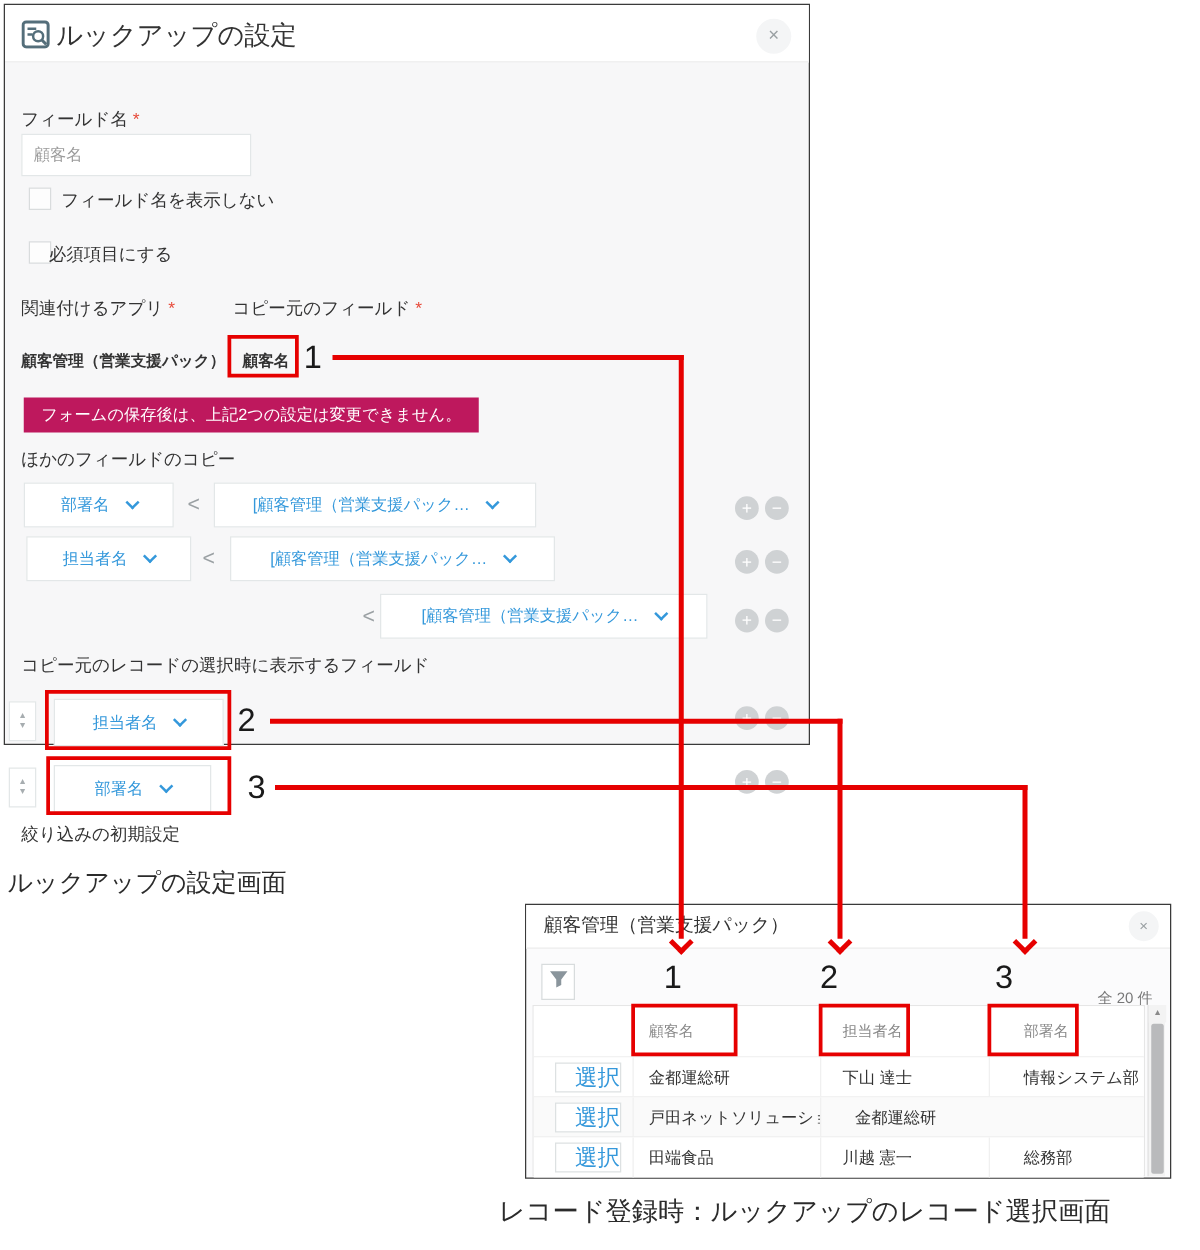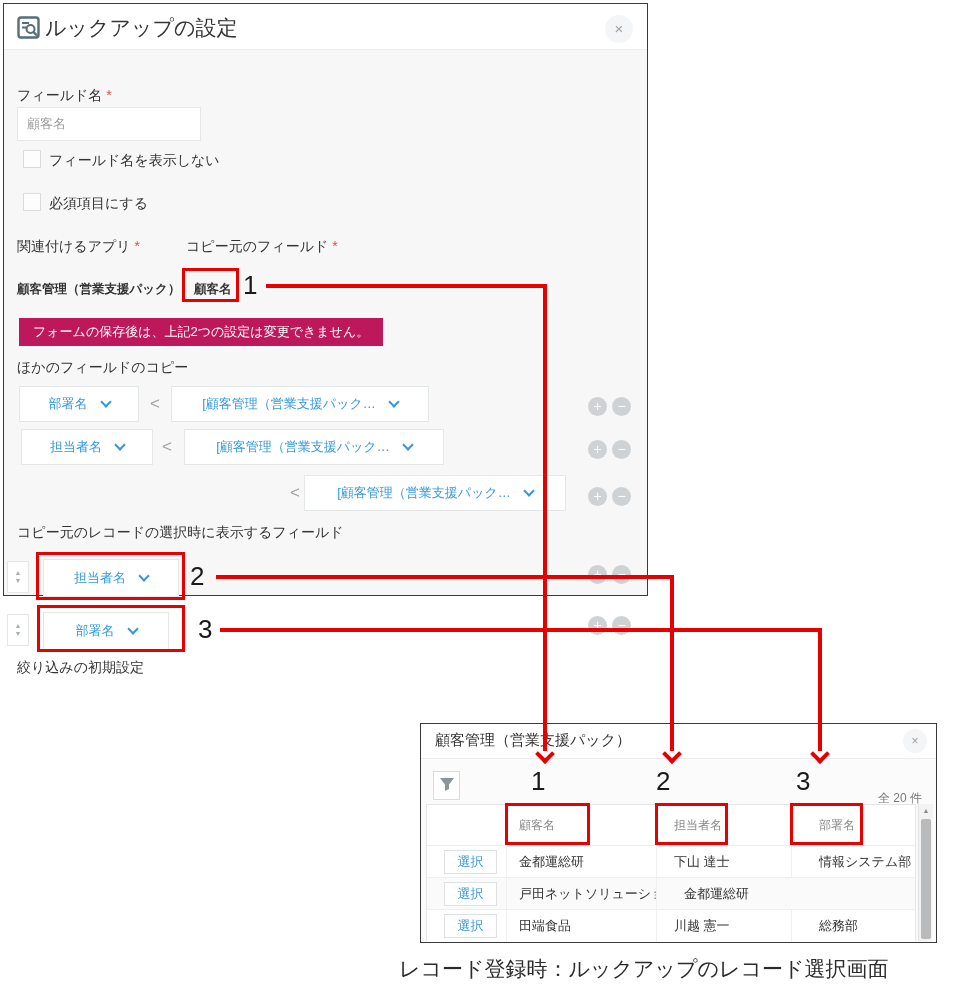--- a/index.html
+++ b/index.html
@@ -47,22 +47,22 @@
   .count{position:absolute;font-size:12px;color:#777;white-space:nowrap;}
   .rtable{position:absolute;background:#fff;border:1px solid #e6e6e6;}
   .trow{position:absolute;left:0;right:0;display:flex;border-bottom:1px solid #eeeeee;}
   .tcell{height:100%;padding-left:16px;display:flex;align-items:center;font-size:13px;color:var(--ink);
          border-right:1px solid #f0f0f0;white-space:nowrap;overflow:hidden;}
   .tcell.hd{font-size:12px;color:#888;}
   .c0{width:80px;flex:0 0 80px;padding-left:17px;}
   .c1{width:150px;flex:0 0 150px;padding-left:12px;}
   .c2{width:135px;flex:0 0 135px;padding-left:17px;}
   .c3{width:125px;flex:0 0 125px;padding-left:27px;border-right:none;}
-  .select-btn{background:#fff;border:1px solid #dde1e2;color:var(--blue);font-size:13px;
-              width:53px;height:24px;line-height:22px;text-align:center;cursor:pointer;}
+  .select-btn{background:#fff;border:1px solid #dde1e2;color:var(--blue);font-size:18px;
+              width:53px;height:24px;line-height:22px;text-align:right;cursor:pointer;}
   .scrollbar{position:absolute;width:14px;background:#f3f3f3;border-left:1px solid #e2e2e2;}
   .scroll-up{position:absolute;top:0;left:0;width:14px;height:14px;font-size:7px;color:#8a8a8a;
              text-align:center;line-height:14px;background:#f3f3f3;cursor:pointer;}
   .scroll-thumb{position:absolute;left:2px;top:15px;width:10px;bottom:2px;background:#b9babc;
                 border-radius:2px;cursor:pointer;}
   .rbox{position:absolute;border:3px solid var(--red);z-index:5;background:transparent;}
   .rline{position:absolute;background:var(--red);z-index:5;}
   .ahead{position:absolute;width:14px;height:14px;border-right:4px solid var(--red);
          border-bottom:4px solid var(--red);transform:rotate(45deg);z-index:5;}
   .num{position:absolute;font-size:26px;color:#1a1a1a;z-index:6;white-space:nowrap;}
@@ -88,21 +88,21 @@
       <span class="dlg-title" style="left:41px;top:10px;font-size:21px;">ルックアップの設定</span>
       <div class="close-btn" style="right:14px;top:11px;">×</div>
     </div>
 
     <span class="label14" style="left:13px;top:83px;"><span>フィールド名</span> <span class="req">*</span></span>
     <input class="text-input" style="left: 13px; top: 103px; width: 184px; height: 34px;" value="顧客名">
 
     <div class="checkbox" style="left:19px;top:146px;"></div>
     <span class="label14" style="left:45px;top:148px;">フィールド名を表示しない</span>
     <div class="checkbox" style="left:19px;top:189px;"></div>
-    <span class="label14" style="left:45px;top:191px;text-align:center;">必須項目にする</span>
+    <span class="label14" style="left:35px;top:191px;text-align:center;">必須項目にする</span>
 
     <span class="label14" style="left:13px;top:234px;"><span>関連付けるアプリ</span> <span class="req">*</span></span>
     <span class="label14" style="left:182px;top:234px;"><span>コピー元のフィールド</span> <span class="req">*</span></span>
     <span class="label13" style="left:13px;top:277px;font-weight:bold;font-size:12.5px;">顧客管理（営業支援パック）</span>
     <span class="label13" style="left:190px;top:277px;font-weight:bold;font-size:12.5px;">顧客名</span>
 
     <div class="warn" style="left:15px;top:314px;">フォームの保存後は、上記2つの設定は変更できません。</div>
 
     <span class="label14" style="left:13px;top:355px;">ほかのフィールドのコピー</span>
 
@@ -158,20 +158,21 @@
     <div class="dropdown" style="left:39px;top:608px;width:126px;height:38px;">
       <span class="dd-label">部署名</span>
         <span class="chev"></span>
     </div>
     <div class="circle-btn" style="left:584px;top:612px;">+</div>
     <div class="circle-btn" style="left:608px;top:612px;">−</div>
 
     <span class="label14" style="left:13px;top:655px;">絞り込みの初期設定</span>
   </div>
 
+  <span class="caption" style="left:6px;top:693px;">ルックアップの設定画面</span>
 
   <div class="dialog" style="left:420px;top:723px;width:517px;height:220px;background:#fbfbfc;">
     <div class="titlebar" style="height:35px;">
       <span class="dlg-title" style="left:14px;top:7px;font-size:15px;">顧客管理（営業支援パック）</span>
       <div class="close-btn" style="right:9px;top:5px;width:24px;height:24px;line-height:24px;font-size:12px;">×</div>
     </div>
 
     <div class="filter-btn" style="left:12px;top:47px;">
       <span>
         <svg width="16" height="16" viewBox="0 0 16 16">

